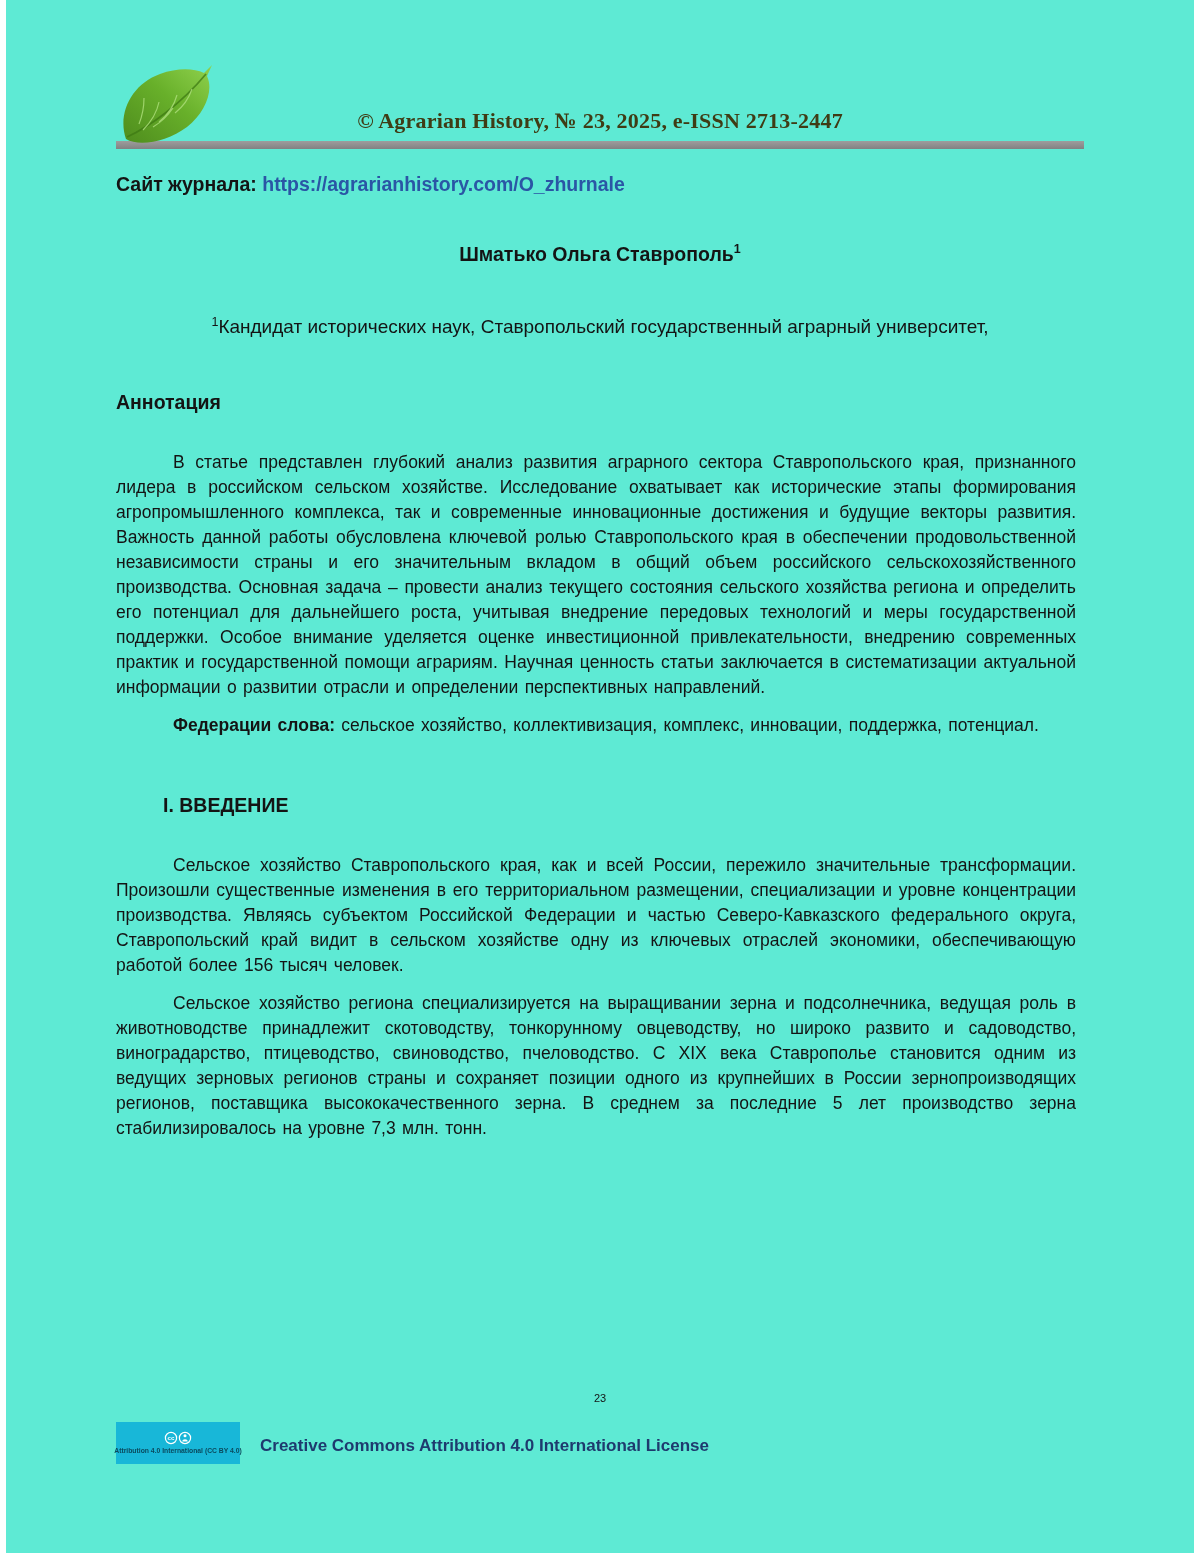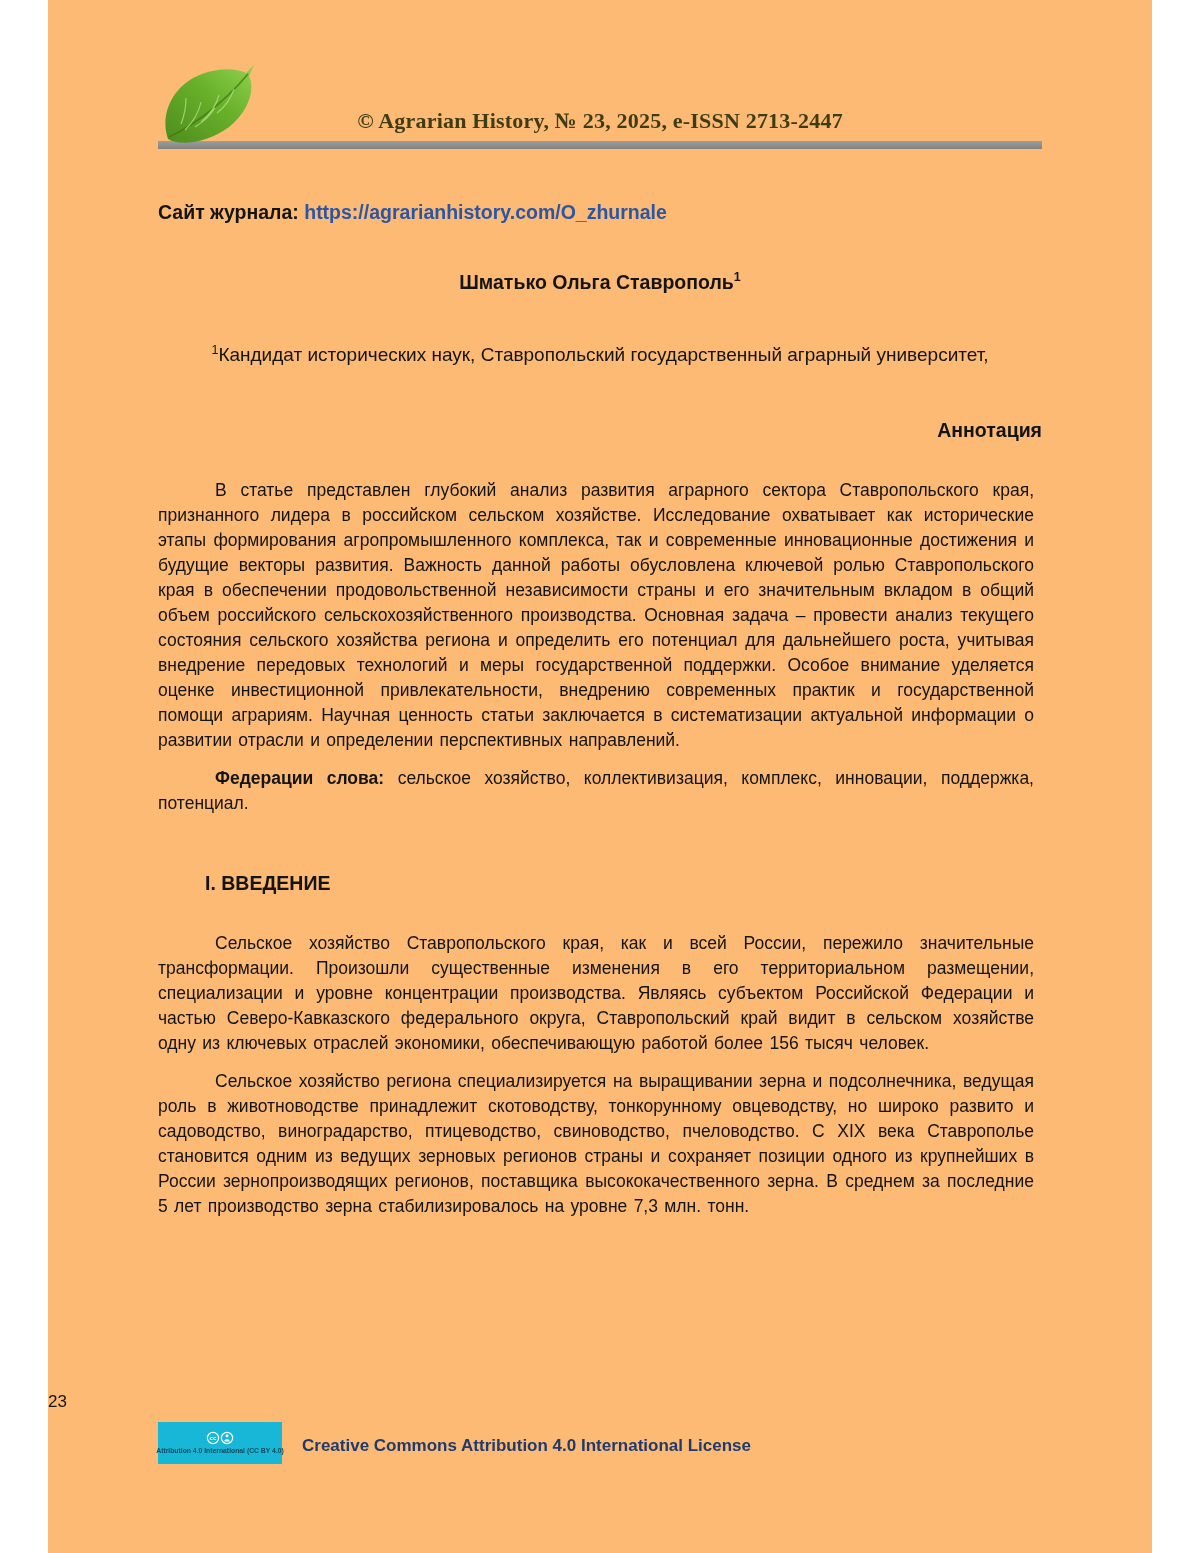--- a/index.html
+++ b/index.html
@@ -1,62 +1,62 @@
 <!DOCTYPE html>
 <html lang="ru" style="--header_text: #3f3c15; --link: #2a56a5; --rule: #8d8d8d; --cc_badge: #18b7d8; --license_text: #1e3a6e; --body_text: #141414;"><head>
 <meta charset="utf-8">
 <style>
   html,body{margin:0;padding:0;background:#ffffff;}
   .page{
     position:relative;
-    width:1104px;height:1553px;
-    margin:0 auto;background:#fdba74;overflow:hidden;
+    width:1188px;height:1553px;
+    margin:0 auto;background:#5eead4;overflow:hidden;
     font-family:"Liberation Sans", sans-serif;
     color:var(--body_text, #141414);
   }
   
   .header{position:relative;height:151px;}
   .leaf{position:absolute;left:113px;top:64px;}
   .journal-line{
     text-align:center;padding-top:108px;
     font-family:"Liberation Serif", serif;
     font-weight:bold;font-size:22px;letter-spacing:.2px;
     color:var(--header_text, #3f3c15);
   }
   .rule{
     margin:7px 110px 0 110px;height:8px;
     background:linear-gradient(#9d9d9d,#828282);
   }
   
   .main{padding:0 110px;}
-  .site-line{margin-top:50px;font-size:19.5px;font-weight:bold;}
+  .site-line{margin-top:22px;font-size:19.5px;font-weight:bold;}
   .site-line a{color:var(--link, #2a56a5);text-decoration:none;}
   .title{
     margin-top:50px;text-align:center;font-weight:bold;
     font-size:24.5px;line-height:45px;
   }
   .author{margin-top:46px;text-align:center;font-weight:bold;font-size:19.5px;}
   .author sup,.affiliation sup{font-size:12.5px;}
   .affiliation{margin-top:36px;text-align:center;font-size:19px;line-height:40px;}
-  .section-heading-center{margin-top:44px;text-align:right;font-weight:bold;font-size:19.5px;}
+  .section-heading-center{margin-top:44px;text-align:left;font-weight:bold;font-size:19.5px;}
   .para{
     text-align:justify;text-indent:57px;
     font-size:17.5px;line-height:25px;
     margin:13px 8px 0 0;word-spacing:1.5px;
   }
   .para.first{margin-top:36px;}
   .kw-label{font-weight:bold;}
   .section-heading-left{
     margin-top:56px;padding-left:47px;
     font-weight:bold;font-size:19.5px;
   }
   
   .page-num{
     position:absolute;left:0;right:0;top:1392px;
-    font-size:17px;
+    text-align:center;font-size:11px;
   }
   .cc-row{
     position:absolute;left:110px;top:1422px;
     display:flex;align-items:center;gap:20px;
   }
   .cc-badge{
     width:124px;height:42px;border:0;cursor:pointer;
     background:var(--cc_badge, #18b7d8);
     display:flex;flex-direction:column;align-items:center;justify-content:center;
     gap:2px;padding:0;

